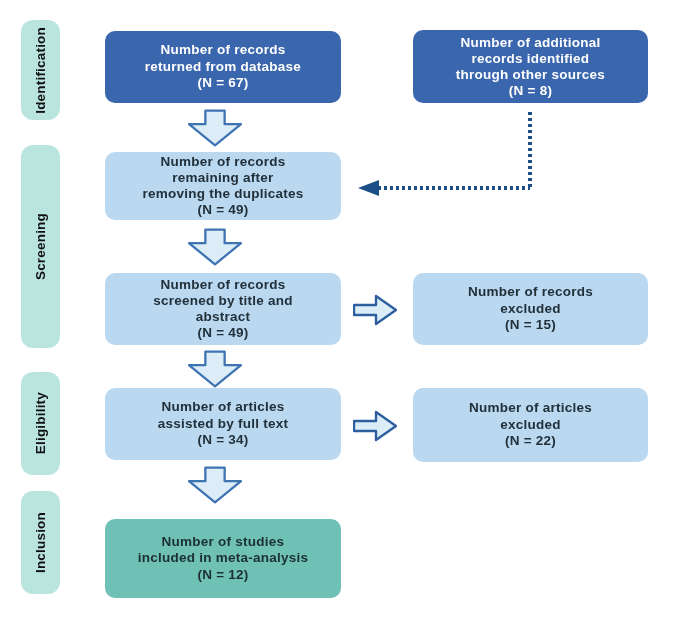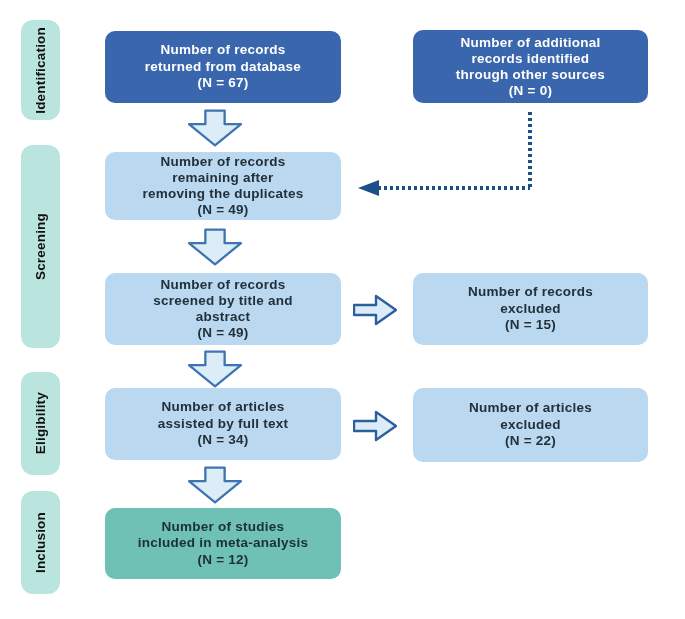--- a/index.html
+++ b/index.html
@@ -60,21 +60,21 @@
   .col-main  { left: 105px; width: 236px; }
   .col-right { left: 413px; width: 235px; }
 
   .box-records-database  { top: 31px;  height: 72px; }
   .box-additional        { top: 30px;  height: 73px; line-height: 16px; }
   .box-after-duplicates  { top: 152px; height: 68px; line-height: 16px; }
   .box-screened          { top: 273px; height: 72px; line-height: 16px; }
   .box-records-excluded  { top: 273px; height: 72px; }
   .box-full-text         { top: 388px; height: 72px; }
   .box-articles-excluded { top: 388px; height: 74px; }
-  .box-included          { top: 508px; height: 71px; }
+  .box-included          { top: 519px; height: 79px; }
 
   
   .down-arrow { position: absolute; left: 188px; width: 54px; height: 38px; }
   .down-arrow-1 { top: 109px; }
   .down-arrow-2 { top: 228px; }
   .down-arrow-3 { top: 350px; }
   .down-arrow-4 { top: 466px; }
   .right-arrow { position: absolute; left: 353px; width: 44px; height: 32px; }
   .right-arrow-1 { top: 294px; }
   .right-arrow-2 { top: 410px; }
@@ -144,21 +144,21 @@
   <div class="box box-final col-main box-included">
     <span class="box-text">Number of studies
 included in meta-analysis
 (N = 12)</span>
   </div>
 
   <div class="box box-primary col-right box-additional">
     <span class="box-text">Number of additional
 records identified
 through other sources
-(N = 0)</span>
+(N = 8)</span>
   </div>
   <div class="box box-secondary col-right box-records-excluded">
     <span class="box-text">Number of records
 excluded
 (N = 15)</span>
   </div>
   <div class="box box-secondary col-right box-articles-excluded">
     <span class="box-text">Number of articles
 excluded
 (N = 22)</span>

